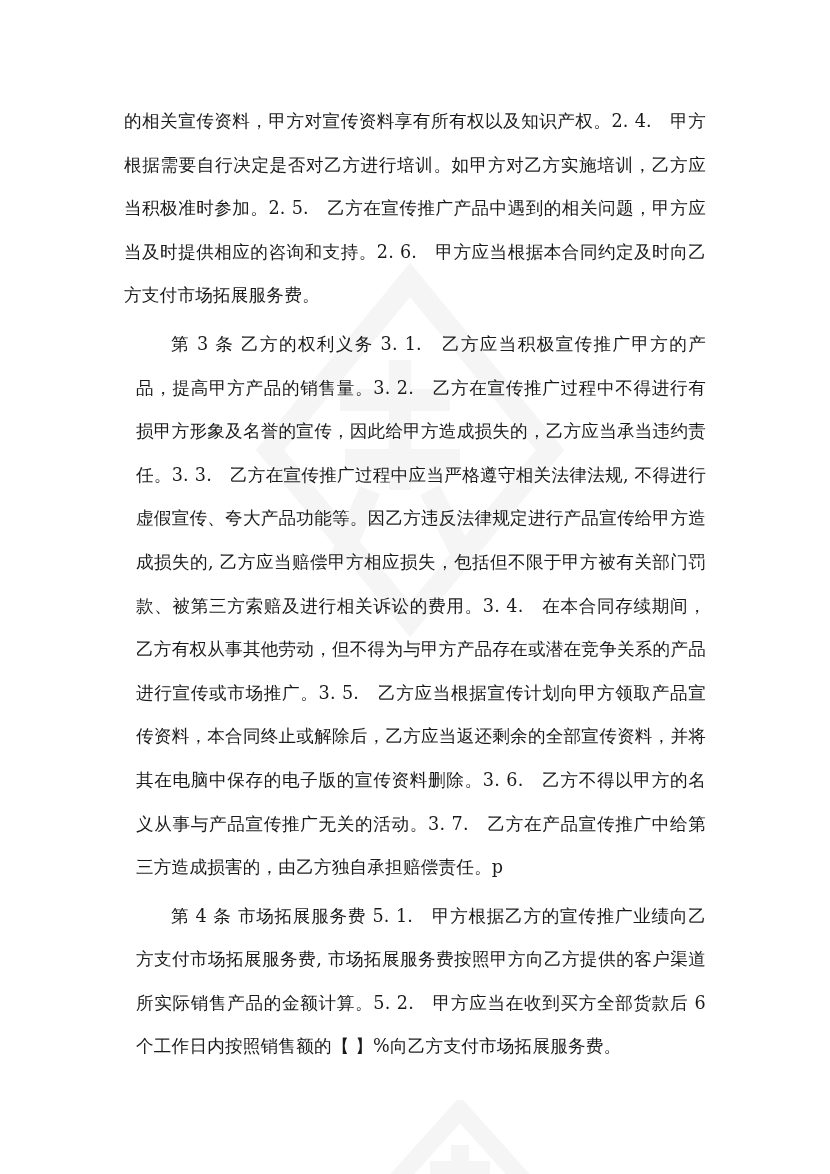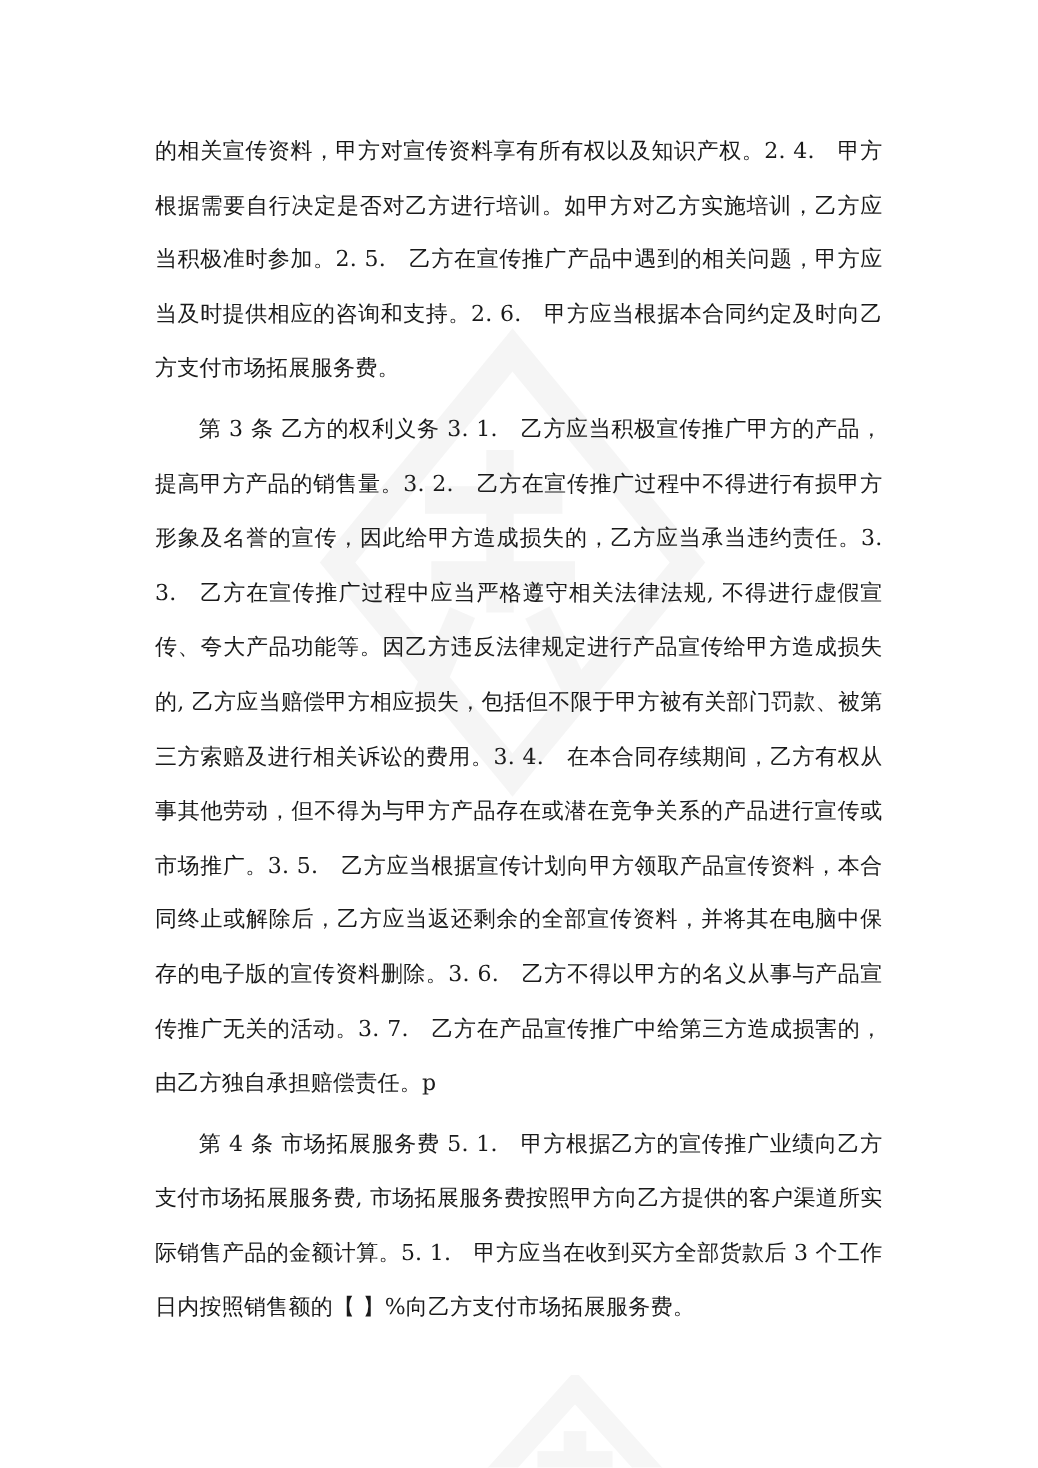--- a/index.html
+++ b/index.html
@@ -37,20 +37,21 @@
       margin: 0 0 5px 0;
       font-size: 17.6px;
       line-height: 43.6px;
       letter-spacing: 0.2px;
       text-align: justify;
       text-justify: inter-character;
       word-break: break-all;
     }
     .para.indent {
       text-indent: 35px;
+      margin-left: 12px;
     }
   </style>
 </head>
 <body>
 
 <div class="page">
 
   <svg class="watermark" style="left:250px; top:260px;" width="320" height="380" viewBox="0 0 320 380">
     <g fill="none" stroke="#9a9a9a" stroke-width="22" stroke-linejoin="miter">
       <path d="M160 20 L300 190 L160 360 L20 190 Z"></path>
@@ -61,15 +62,15 @@
   <svg class="watermark" style="left:360px; top:1100px;" width="200" height="120" viewBox="0 0 200 120">
     <g fill="none" stroke="#9a9a9a" stroke-width="18">
       <path d="M100 10 L190 110 L10 110 Z"></path>
       <path d="M70 70 L130 70 M100 45 L100 110"></path>
     </g>
   </svg>
 
   <div class="content">
     <p class="para">的相关宣传资料，甲方对宣传资料享有所有权以及知识产权。2. 4.　甲方根据需要自行决定是否对乙方进行培训。如甲方对乙方实施培训，乙方应当积极准时参加。2. 5.　乙方在宣传推广产品中遇到的相关问题，甲方应当及时提供相应的咨询和支持。2. 6.　甲方应当根据本合同约定及时向乙方支付市场拓展服务费。</p>
     <p class="para indent">第 3 条 乙方的权利义务 3. 1.　乙方应当积极宣传推广甲方的产品，提高甲方产品的销售量。3. 2.　乙方在宣传推广过程中不得进行有损甲方形象及名誉的宣传，因此给甲方造成损失的，乙方应当承当违约责任。3. 3.　乙方在宣传推广过程中应当严格遵守相关法律法规, 不得进行虚假宣传、夸大产品功能等。因乙方违反法律规定进行产品宣传给甲方造成损失的, 乙方应当赔偿甲方相应损失，包括但不限于甲方被有关部门罚款、被第三方索赔及进行相关诉讼的费用。3. 4.　在本合同存续期间，乙方有权从事其他劳动，但不得为与甲方产品存在或潜在竞争关系的产品进行宣传或市场推广。3. 5.　乙方应当根据宣传计划向甲方领取产品宣传资料，本合同终止或解除后，乙方应当返还剩余的全部宣传资料，并将其在电脑中保存的电子版的宣传资料删除。3. 6.　乙方不得以甲方的名义从事与产品宣传推广无关的活动。3. 7.　乙方在产品宣传推广中给第三方造成损害的，由乙方独自承担赔偿责任。p</p>
-    <p class="para indent">第 4 条 市场拓展服务费 5. 1.　甲方根据乙方的宣传推广业绩向乙方支付市场拓展服务费, 市场拓展服务费按照甲方向乙方提供的客户渠道所实际销售产品的金额计算。5. 1.　甲方应当在收到买方全部货款后 3 个工作日内按照销售额的【 】%向乙方支付市场拓展服务费。</p>
+    <p class="para indent">第 4 条 市场拓展服务费 5. 1.　甲方根据乙方的宣传推广业绩向乙方支付市场拓展服务费, 市场拓展服务费按照甲方向乙方提供的客户渠道所实际销售产品的金额计算。5. 2.　甲方应当在收到买方全部货款后 6 个工作日内按照销售额的【 】%向乙方支付市场拓展服务费。</p>
   </div>
 </div>
 
 </body></html>

